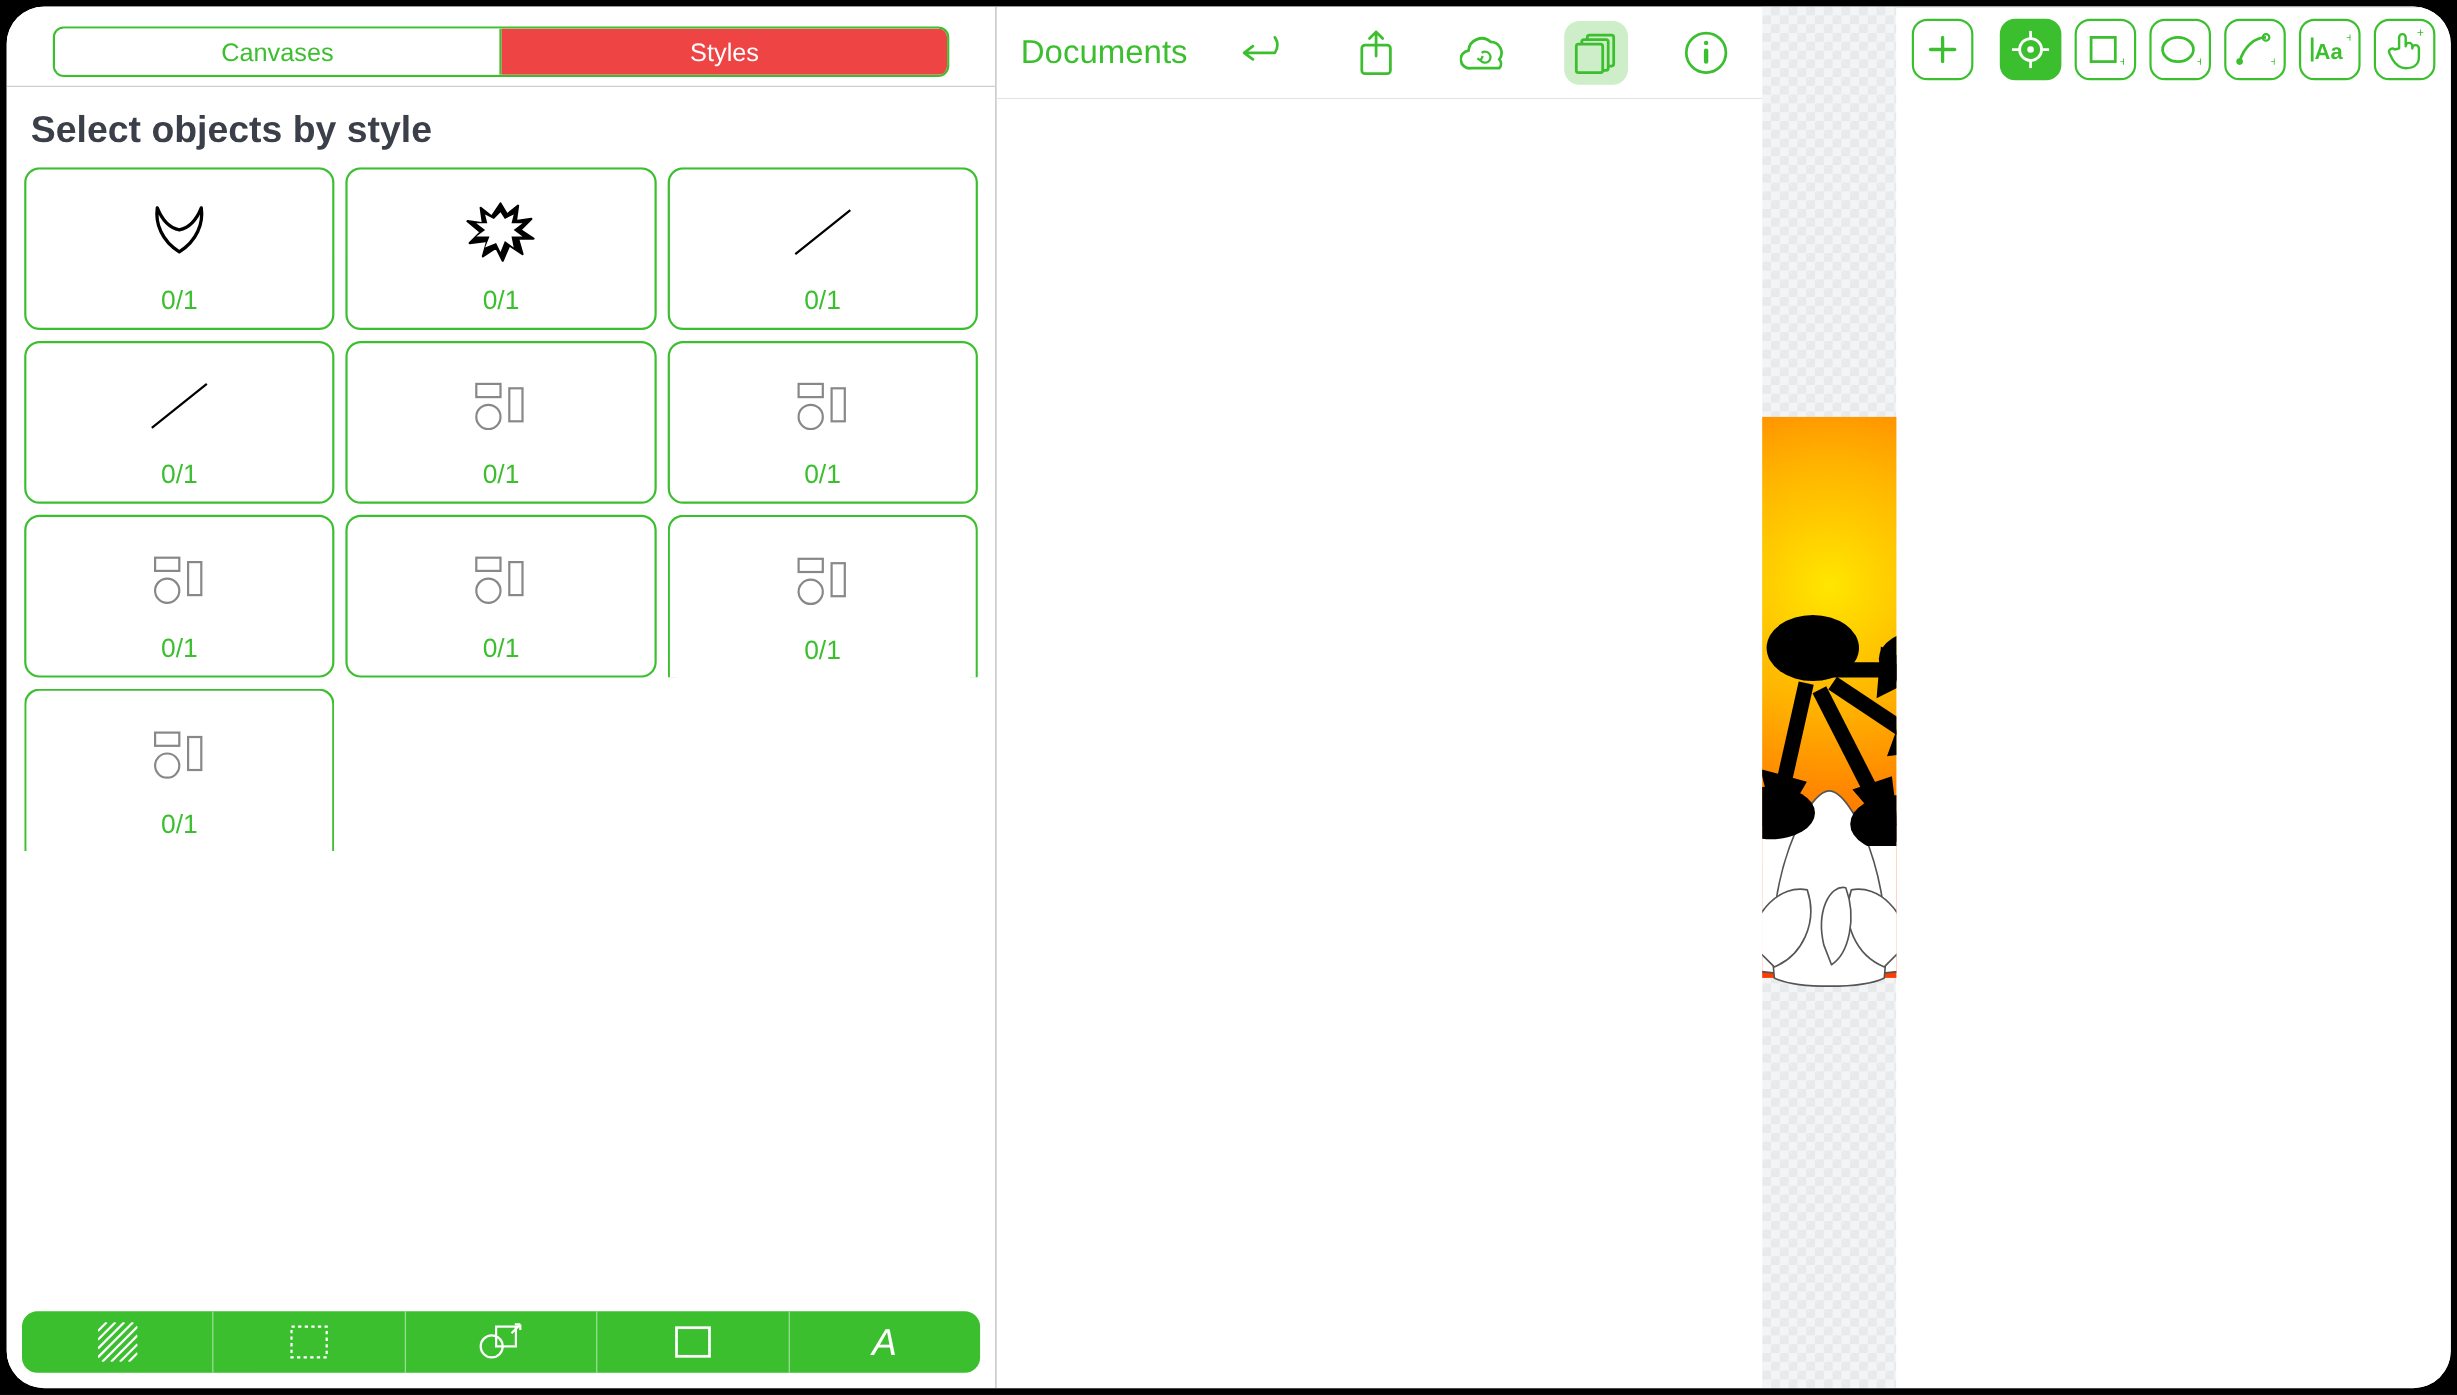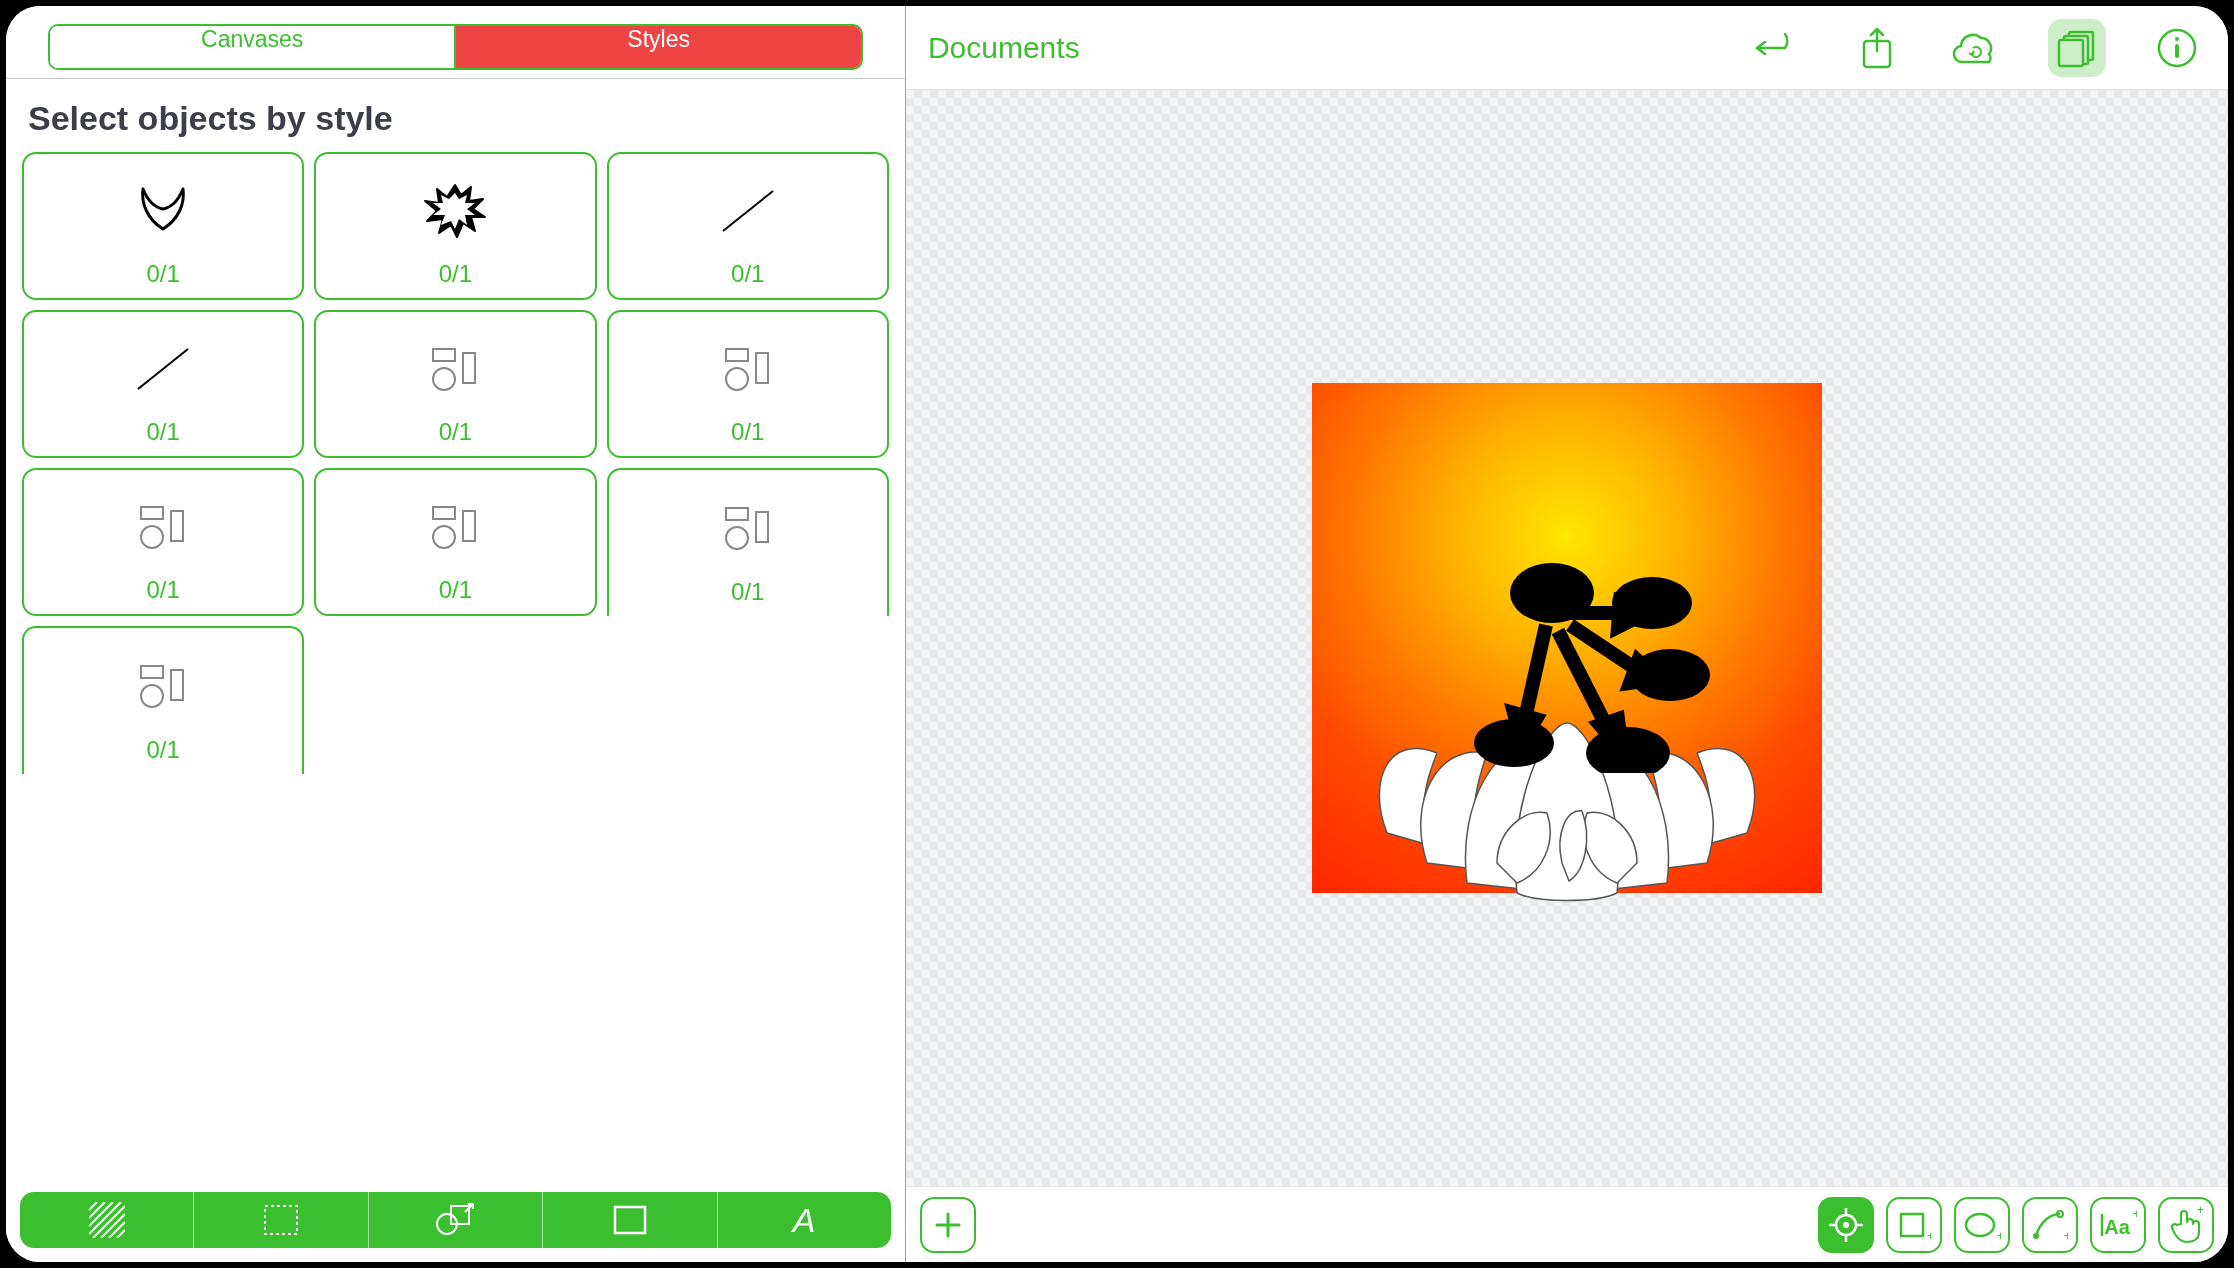--- a/index.html
+++ b/index.html
@@ -1,22 +1,22 @@
 <!DOCTYPE html>
 <html><head>
 <meta charset="utf-8">
 <style>
 *{box-sizing:border-box;margin:0;padding:0;font-family:-apple-system,BlinkMacSystemFont,"Helvetica Neue",Arial,sans-serif}
 html,body{width:100%;height:100%;background:#000}
 .app{position:absolute;inset:0;margin:6px;border-radius:34px;overflow:hidden;background:#fff;display:flex}
 .left{width:40.5%;display:flex;flex-direction:column;border-right:1px solid #9aa0a6;background:#fff}
-.right{flex:1;display:flex;flex-direction:column;background:#fff}
+.right{flex:1;display:flex;flex-direction:row;background:#fff}
 .seg-wrap{padding:18px 42px 8px;border-bottom:1px solid #c7c9cc}
 .seg{display:flex;border:2px solid #3cbf2f;border-radius:10px;overflow:hidden;height:46px}
-.seg-item{flex:1;display:flex;align-items:flex-start;justify-content:center;font-size:23px;color:#3cbf2f;background:#fff;border-right:2px solid #3cbf2f;cursor:pointer}
+.seg-item{flex:1;display:flex;align-items:center;justify-content:center;font-size:23px;color:#3cbf2f;background:#fff;border-right:2px solid #3cbf2f;cursor:pointer}
 .seg-item:last-child{border-right:none}
 .seg-item.active{background:#ef4444;color:#fff}
 .heading{font-size:34px;font-weight:600;color:#3a3f4a;padding:20px 22px 14px}
 .grid{flex:1;overflow:hidden;padding:0 16px;display:grid;grid-template-columns:repeat(3,1fr);grid-auto-rows:148px;gap:10px;align-content:start}
 .tile{border:2px solid #3cbf2f;border-radius:14px;display:flex;flex-direction:column;align-items:center;justify-content:flex-end;padding:8px 4px 10px;cursor:pointer}
 .tile .preview{flex:1;width:100%;display:flex;align-items:center;justify-content:center}
 .tile .count{font-size:24px;color:#3cbf2f}
 .partial .tile{border-bottom:none;border-bottom-left-radius:0;border-bottom-right-radius:0}
 .bottom-tools{display:flex;margin:10px 14px 14px;background:#3cbf2f;border-radius:14px;height:56px;overflow:hidden}
 .bt-item{flex:1;display:flex;align-items:center;justify-content:center;border-right:1px solid rgba(255,255,255,.55);cursor:pointer}

